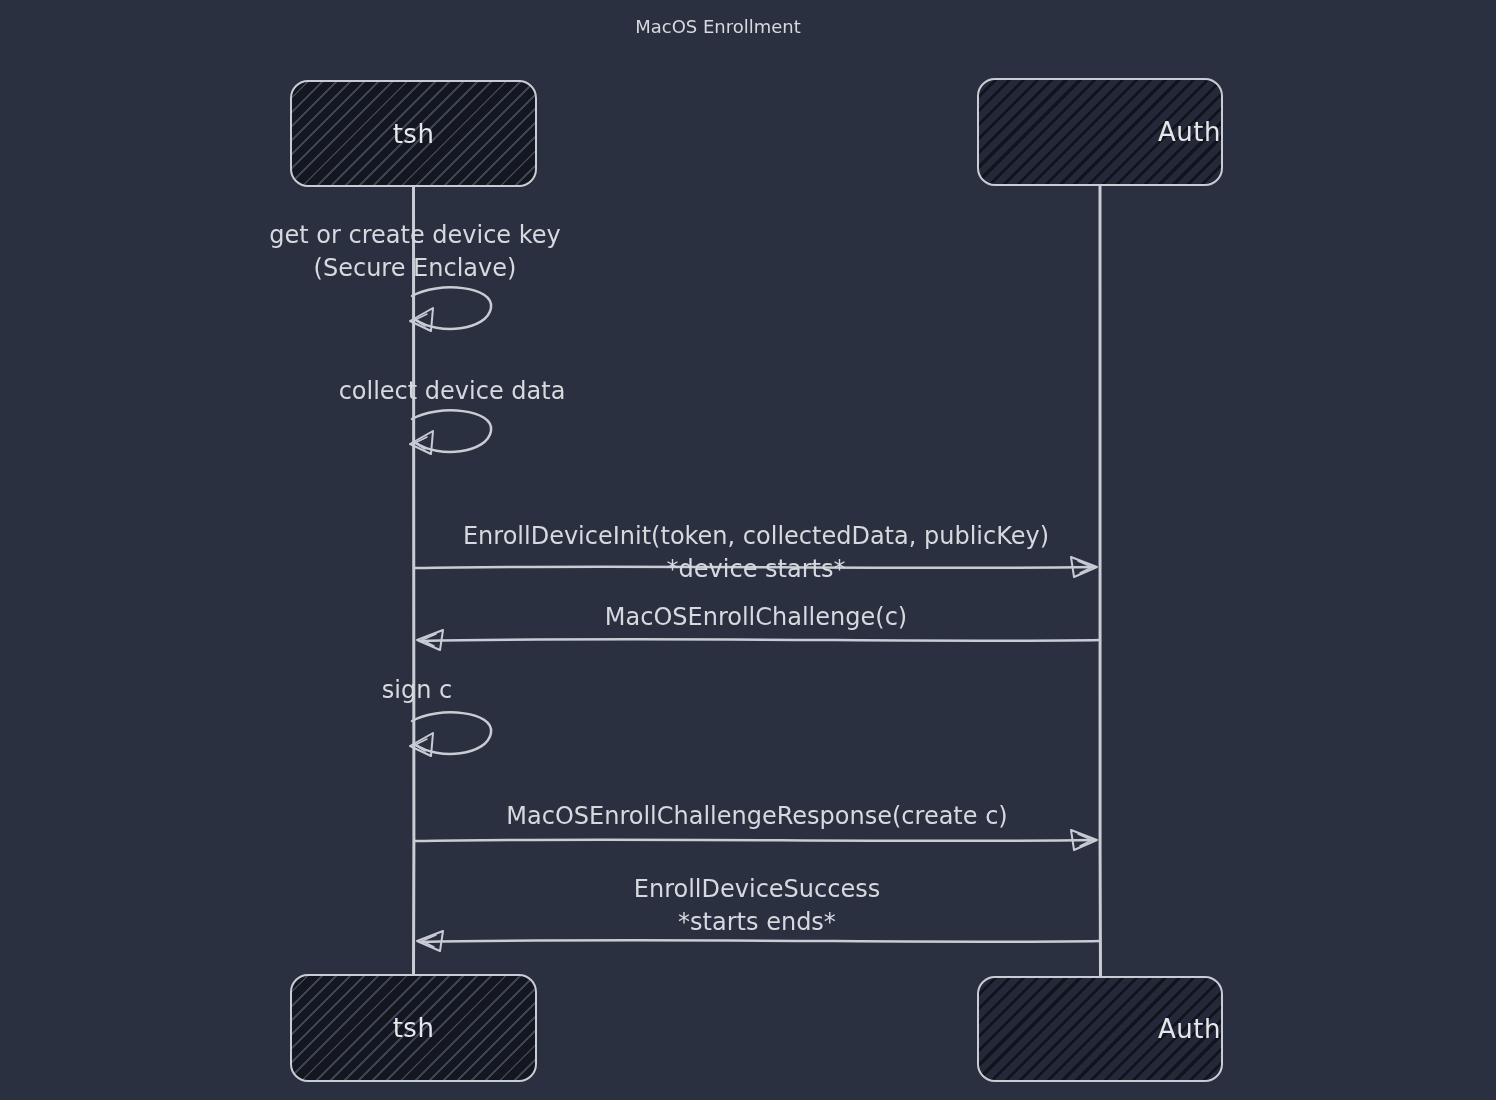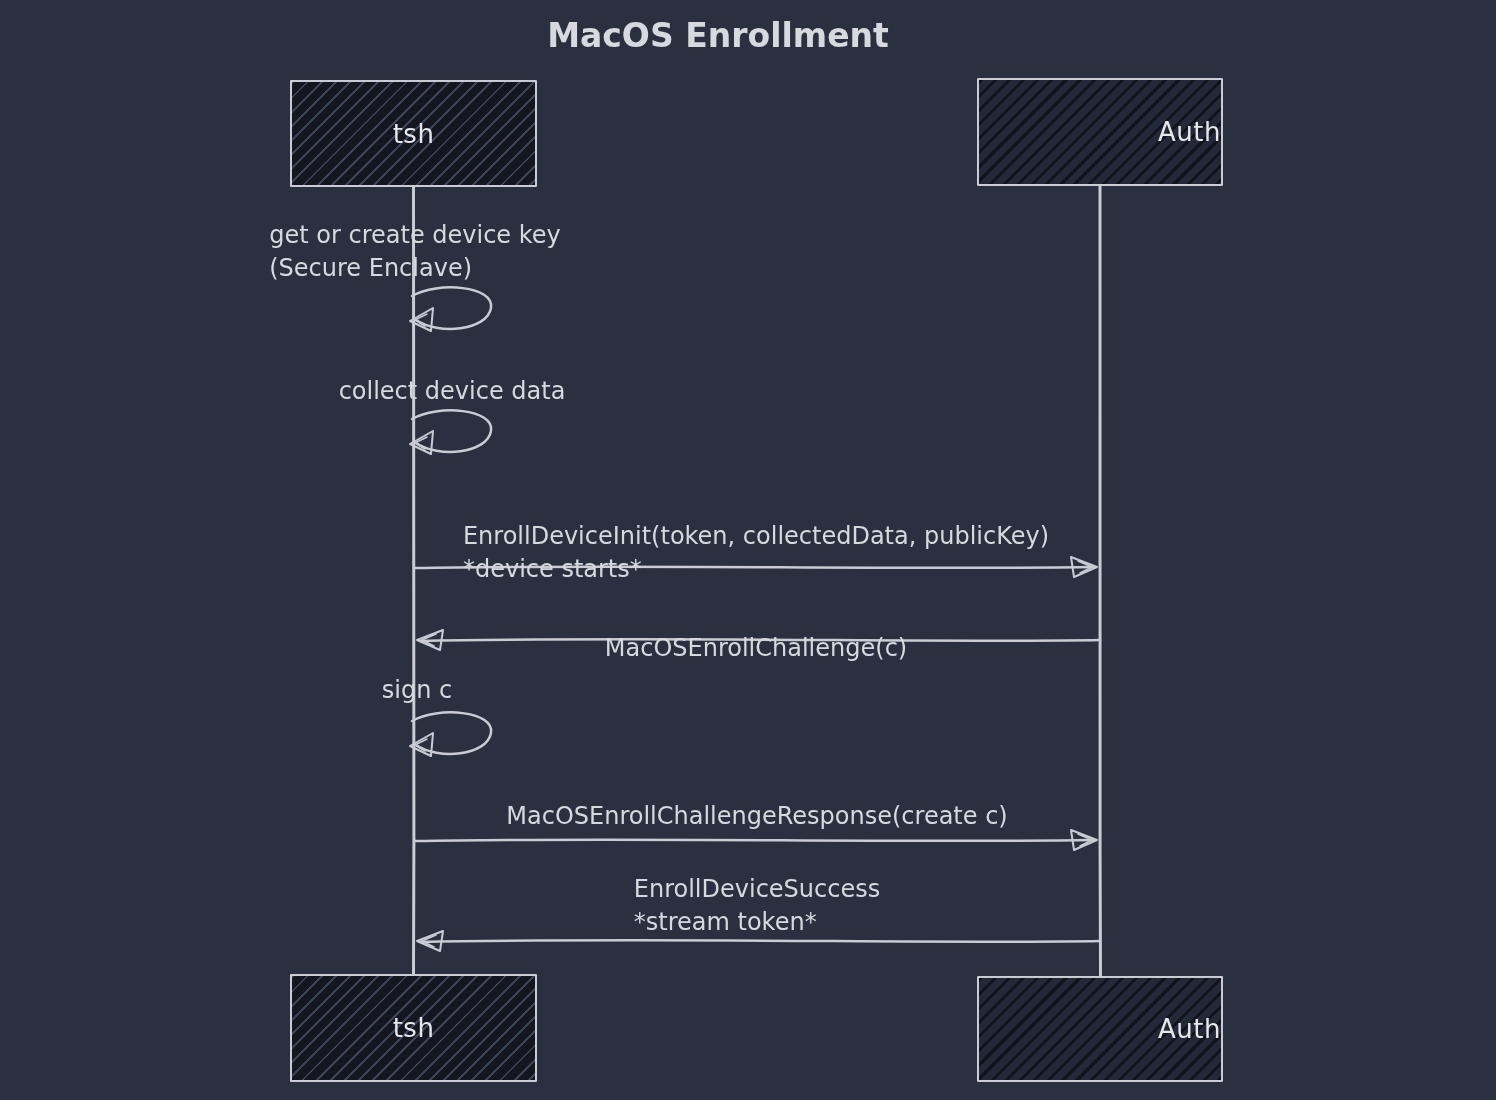--- a/index.html
+++ b/index.html
@@ -20,29 +20,29 @@
     background: var(--background);
     font-family: "DejaVu Sans", sans-serif;
     color: var(--text);
     overflow: hidden;
   }
   .title {
     position: absolute;
     left: 718px;
     top: 16px;
     transform: translateX(-50%);
-    font-size: 33px;
-    font-weight: 700;
+    font-size: 18px;
+    font-weight: 400;
     color: var(--text);
     white-space: nowrap;
   }
   .actor-box {
     position: absolute;
     border: 2.5px solid var(--stroke);
-    border-radius: 1px;
+    border-radius: 18px;
     display: flex;
     align-items: center;
     justify-content: center;
     box-sizing: border-box;
   }
   .actor-box.hatch-light {
     background:
       repeating-linear-gradient(135deg,
         var(--actor_hatch_light) 0 2px, transparent 2px 10px),
       var(--actor_fill_dark);
@@ -65,21 +65,21 @@
   }
   .wires path, .wires ellipse {
     stroke: var(--stroke);
     fill: none;
     stroke-linecap: round;
     stroke-linejoin: round;
   }
   .msg-label {
     position: absolute;
     transform: translateX(-50%);
-    text-align: left;
+    text-align: center;
     font-size: 24px;
     line-height: 33px;
     white-space: nowrap;
     color: var(--text);
   }
 </style>
 </head>
 <body>
 
 <div class="stage">
@@ -159,24 +159,24 @@
     <div>collect device data</div>
   </div>
   <div class="msg-label" style="left:417px; top:674px;">
     <div>sign c</div>
   </div>
 
   <div class="msg-label" style="left:756px; top:520px;">
     <div>EnrollDeviceInit(token, collectedData, publicKey)</div>
     <div>*device starts*</div>
   </div>
-  <div class="msg-label" style="left:756px; top:601px;margin-top:31px;">
+  <div class="msg-label" style="left:756px; top:601px;">
     <div>MacOSEnrollChallenge(c)</div>
   </div>
   <div class="msg-label" style="left:757px; top:800px;">
     <div>MacOSEnrollChallengeResponse(create c)</div>
   </div>
   <div class="msg-label" style="left:757px; top:873px;">
     <div>EnrollDeviceSuccess</div>
-    <div>*stream token*</div>
+    <div>*starts ends*</div>
   </div>
 
 </div>
 
 </body></html>

